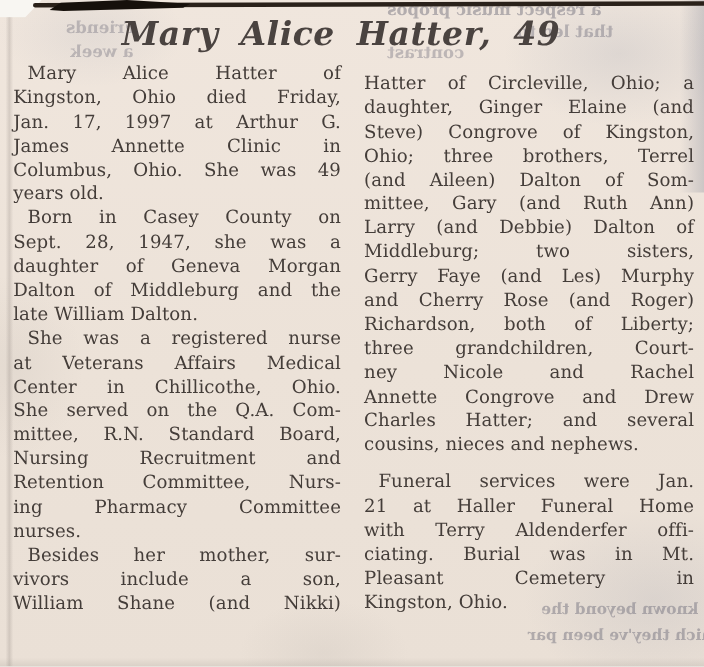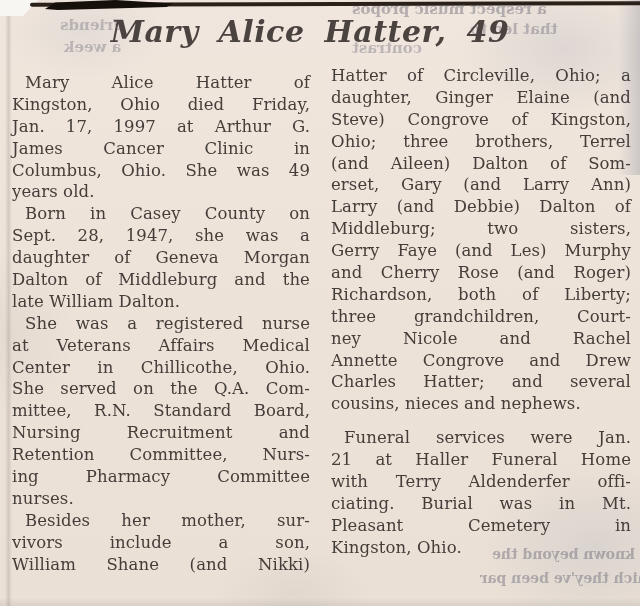--- a/index.html
+++ b/index.html
@@ -41,21 +41,21 @@
   .edge-blob{
     position:absolute;left:45px;top:0;width:128px;height:10px;background:#16100b;
     clip-path:polygon(0 90%,8% 25%,55% 0,100% 35%,95% 70%,10% 100%);
   }
   .title{
     position:absolute;left:0;top:14px;width:620px;text-align:center;
     font-style:italic;font-weight:700;font-size:30px;
     letter-spacing:.5px;word-spacing:9px;color:#4a4340;
   }
   .col{position:absolute;}
-  #col-left{left:12px;top:72px;width:298px;}
+  #col-left{left:12px;top:56px;width:298px;}
   #col-right{left:331px;top:65px;width:300px;}
   .line{
     font-size:16.5px;line-height:21.9px;height:21.9px;
     text-align:justify;text-align-last:justify;
     color:#443d39;letter-spacing:.1px;
   }
   .line.end{text-align-last:left;}
   .line.indent{text-indent:13px;}
   .line.gap{margin-top:12px;}
   .bleed{
@@ -85,21 +85,21 @@
   <div class="corner-white"></div>
   <div class="edge-thin"></div>
   <div class="edge-blob"></div>
 
   <h1 class="title" style="margin:0;">Mary Alice Hatter, 49</h1>
 
   <div class="col" id="col-left">
       <div class="line indent">Mary Alice Hatter of</div>
       <div class="line">Kingston, Ohio died Friday,</div>
       <div class="line">Jan. 17, 1997 at Arthur G.</div>
-      <div class="line">James Cancer Clinic in</div>
+      <div class="line">James Annette Clinic in</div>
       <div class="line">Columbus, Ohio. She was 49</div>
       <div class="line end">years old.</div>
       <div class="line indent">Born in Casey County on</div>
       <div class="line">Sept. 28, 1947, she was a</div>
       <div class="line">daughter of Geneva Morgan</div>
       <div class="line">Dalton of Middleburg and the</div>
       <div class="line end">late William Dalton.</div>
       <div class="line indent">She was a registered nurse</div>
       <div class="line">at Veterans Affairs Medical</div>
       <div class="line">Center in Chillicothe, Ohio.</div>
@@ -112,21 +112,21 @@
       <div class="line indent">Besides her mother, sur-</div>
       <div class="line">vivors include a son,</div>
       <div class="line">William Shane (and Nikki)</div>
     </div>
   <div class="col" id="col-right">
       <div class="line">Hatter of Circleville, Ohio; a</div>
       <div class="line">daughter, Ginger Elaine (and</div>
       <div class="line">Steve) Congrove of Kingston,</div>
       <div class="line">Ohio; three brothers, Terrel</div>
       <div class="line">(and Aileen) Dalton of Som-</div>
-      <div class="line">erset, Gary (and Larry Ann)</div>
+      <div class="line">mittee, Gary (and Ruth Ann)</div>
       <div class="line">Larry (and Debbie) Dalton of</div>
       <div class="line">Middleburg; two sisters,</div>
       <div class="line">Gerry Faye (and Les) Murphy</div>
       <div class="line">and Cherry Rose (and Roger)</div>
       <div class="line">Richardson, both of Liberty;</div>
       <div class="line">three grandchildren, Court-</div>
       <div class="line">ney Nicole and Rachel</div>
       <div class="line">Annette Congrove and Drew</div>
       <div class="line">Charles Hatter; and several</div>
       <div class="line end">cousins, nieces and nephews.</div>

